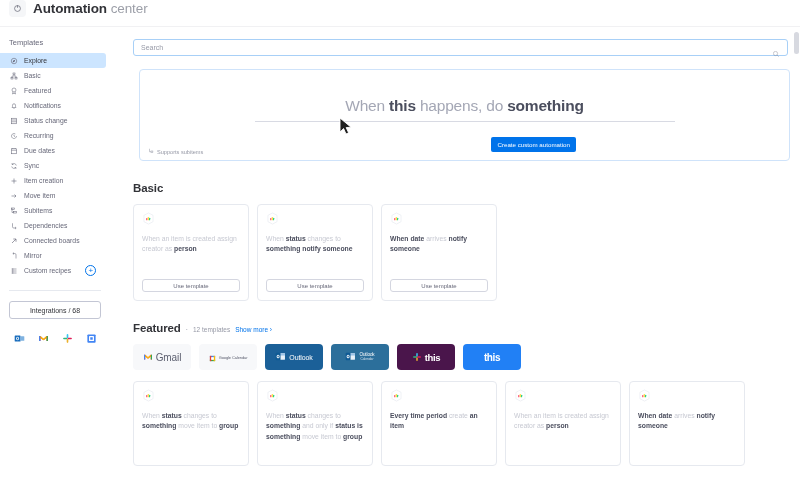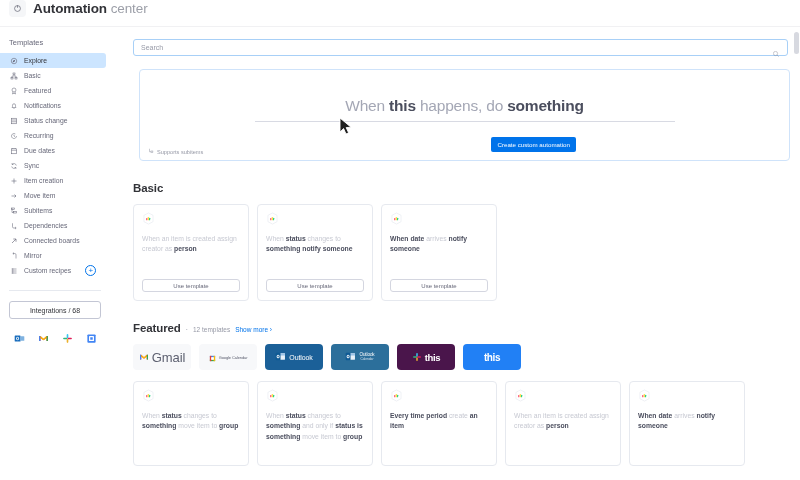--- a/index.html
+++ b/index.html
@@ -145,21 +145,21 @@
   .logo-tile {
     width: 58px; height: 26px; border-radius: 4px;
     display: flex; align-items: center; justify-content: center; gap: 3px;
     cursor: pointer; overflow: hidden;
   }
   .logo-tile.grey { background: #f7f8fa; }
   .logo-tile.outlook { background: #1b6098; }
   .logo-tile.outlookcal { background: #2c6f9b; }
   .logo-tile.slack { background: #4a154b; }
   .logo-tile.zoom { background: #2180f5; }
-  .logo-word { font-size: 13px; color: #5d6070; letter-spacing: -0.1px; }
+  .logo-word { font-size: 10px; color: #5d6070; letter-spacing: -0.1px; }
   .logo-word.sm { font-size: 4px; color: #5d6070; }
   .logo-word.white { color: #fff; font-size: 7px; }
   .logo-word.white.sm { font-size: 4.6px; }
   .logo-word.zoomw { color: #fff; font-size: 10px; font-weight: 700; letter-spacing: -0.4px; }
   .logo-word.slackw { color: #fff; font-size: 9.5px; font-weight: 700; letter-spacing: -0.3px; }
   .outlook-stack { display:flex; flex-direction:column; line-height:1; align-items:center; }
   .outlook-stack .sub { font-size: 3.2px; color: #d6e4ee; margin-top: 1px; }
 
   
   .vscroll {

